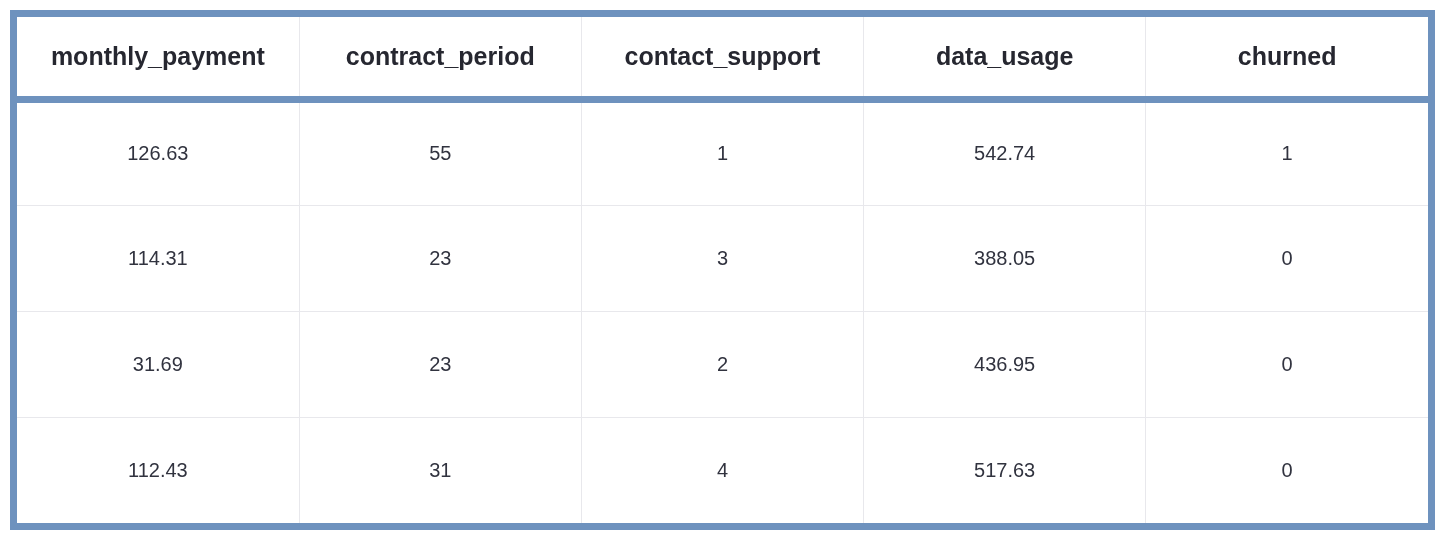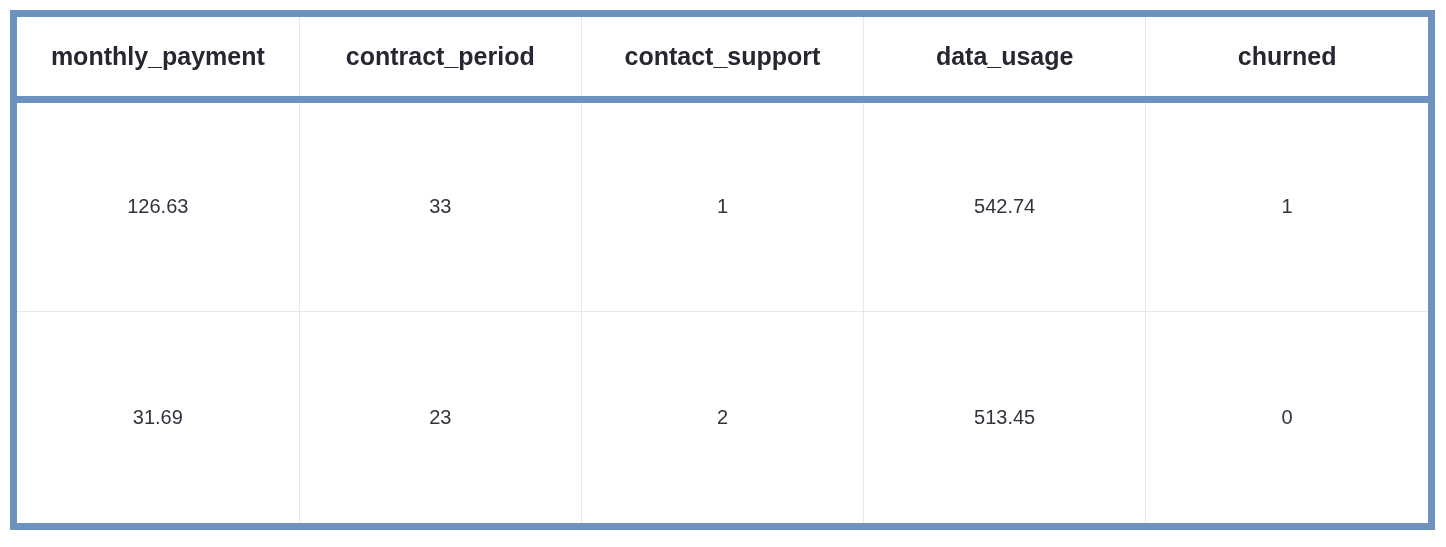--- a/index.html
+++ b/index.html
@@ -101,28 +101,42 @@
             <th>monthly_payment</th>
             <th>contract_period</th>
             <th>contact_support</th>
             <th>data_usage</th>
             <th>churned</th>
           </tr>
       </thead>
       <tbody id="table-body">
           <tr>
             <td>126.63</td>
-            <td>33</td>
+            <td>55</td>
             <td>1</td>
             <td>542.74</td>
             <td>1</td>
           </tr>
           <tr>
+            <td>114.31</td>
+            <td>23</td>
+            <td>3</td>
+            <td>388.05</td>
+            <td>0</td>
+          </tr>
+          <tr>
             <td>31.69</td>
             <td>23</td>
             <td>2</td>
-            <td>513.45</td>
+            <td>436.95</td>
+            <td>0</td>
+          </tr>
+          <tr>
+            <td>112.43</td>
+            <td>31</td>
+            <td>4</td>
+            <td>517.63</td>
             <td>0</td>
           </tr>
         </tbody>
     </table>
   </div>
 </div>
 
 </body></html>

